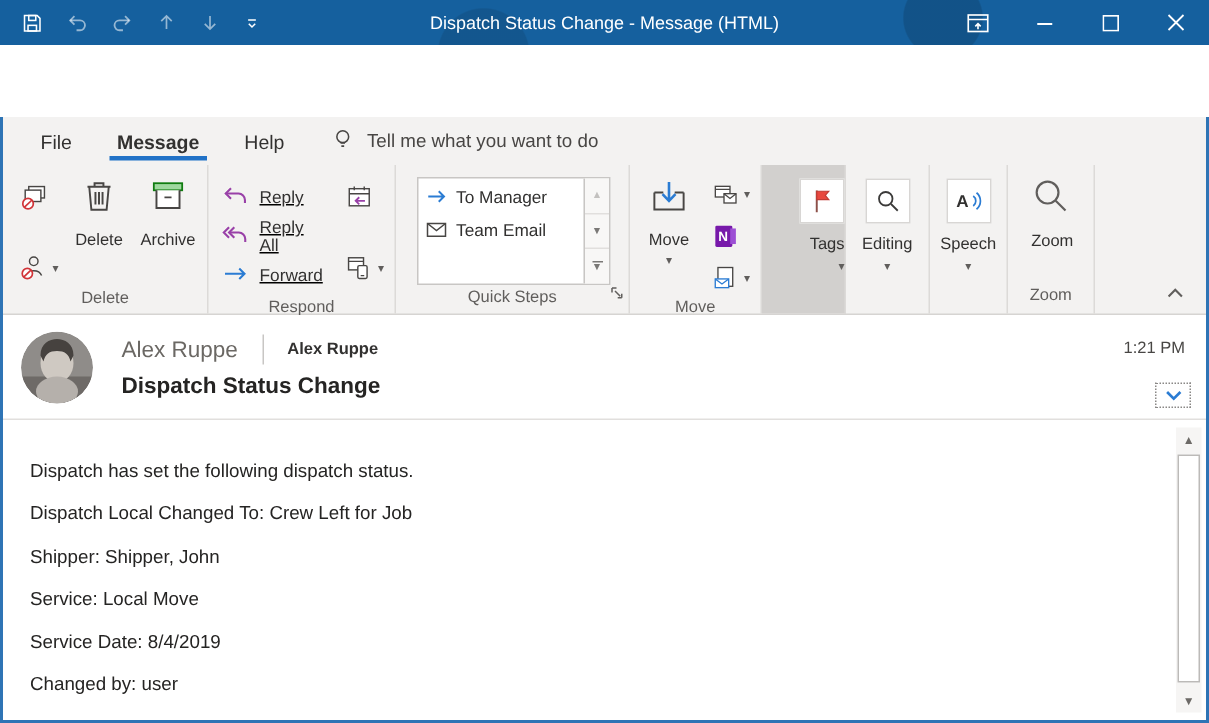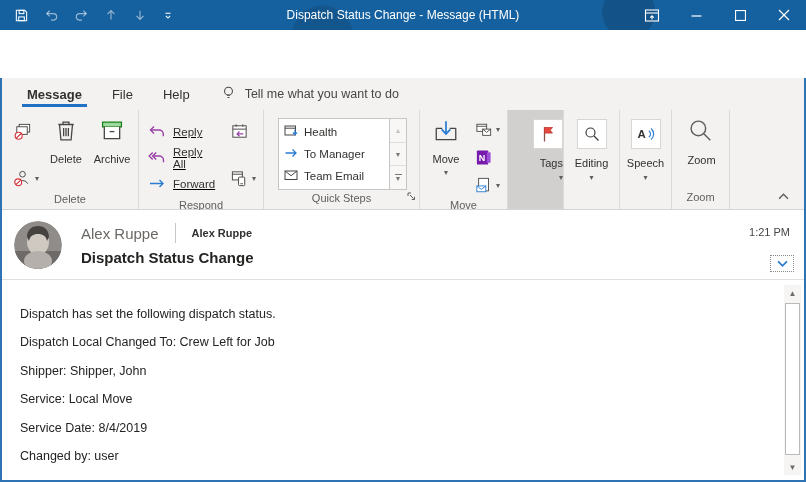--- a/index.html
+++ b/index.html
@@ -143,22 +143,22 @@
             <line x1="1" y1="1" x2="11" y2="11"></line>
             <line x1="11" y1="1" x2="1" y2="11"></line>
           </svg>
       </span>
     </div>
   </div>
 
   <div class="frame">
 
     <div class="tabrow">
+      <div class="tab">File</div>
       <div class="tab active">Message</div>
-      <div class="tab">File</div>
       <div class="tab">Help</div>
       <div class="tellme">
         <span>
           <svg width="15" height="16" viewBox="0 0 16 17" fill="none" stroke="#484644" stroke-width="1.1">
               <circle cx="8" cy="6.5" r="4.2"></circle>
               <path d="M6.4 11h3.2M7 13.2h2"></path>
             </svg>
         </span>
         <span>Tell me what you want to do</span>
       </div>
@@ -263,30 +263,20 @@
         </div>
         <div class="group-label">Respond</div>
       </div>
 
       <div class="group" style="width:156px">
         <div class="group-content" style="justify-content:center">
           <div class="gallery">
             <div class="g-items">
               <div class="g-item">
                 <span>
-                  <svg width="14" height="14" viewBox="0 0 14 14" fill="none">
-                      <rect x="1" y="2" width="10.5" height="9" stroke="#484644" fill="#fff"></rect>
-                      <line x1="1" y1="4.2" x2="11.5" y2="4.2" stroke="#484644"></line>
-                      <path d="M11 5.5v5M9 8.5l2 2.2 2-2.2" stroke="#2b7cd3" stroke-width="1.2"></path>
-                    </svg>
-                </span>
-                <span>Health</span>
-              </div>
-              <div class="g-item">
-                <span>
                   <svg width="14" height="14" viewBox="0 0 14 14" fill="none" stroke="#2b7cd3" stroke-width="1.3">
                       <path d="M1.5 7h10M8.5 3.5 12 7l-3.5 3.5"></path>
                     </svg>
                 </span>
                 <span>To Manager</span>
               </div>
               <div class="g-item">
                 <span>
                   <svg width="14" height="14" viewBox="0 0 14 14" fill="none" stroke="#484644">
                       <rect x="1" y="3" width="12" height="8.5" fill="#fff"></rect>

